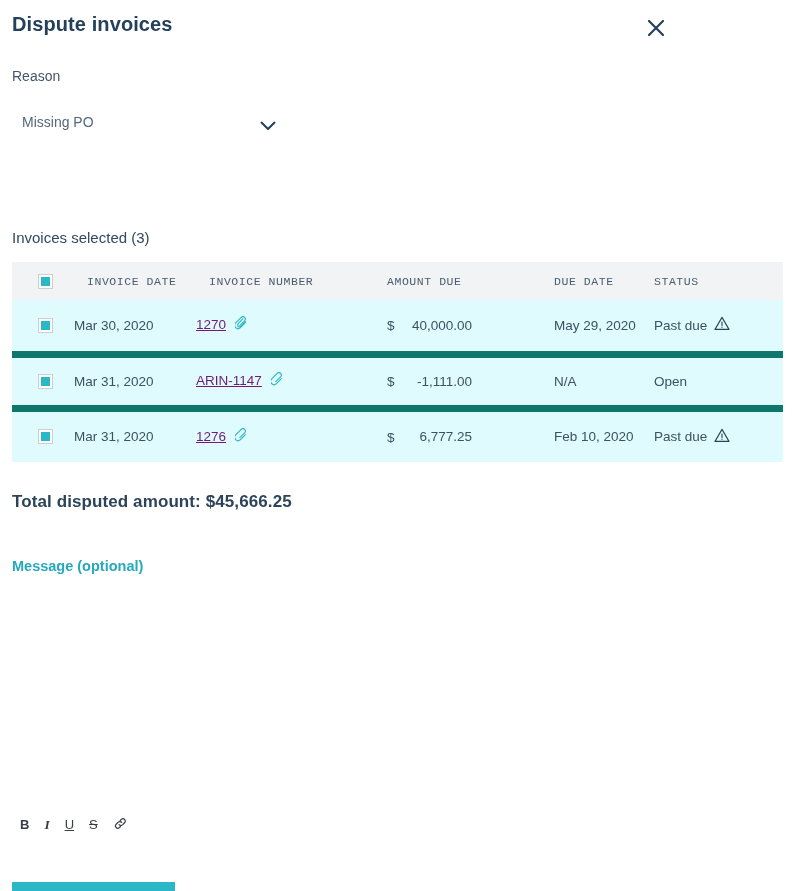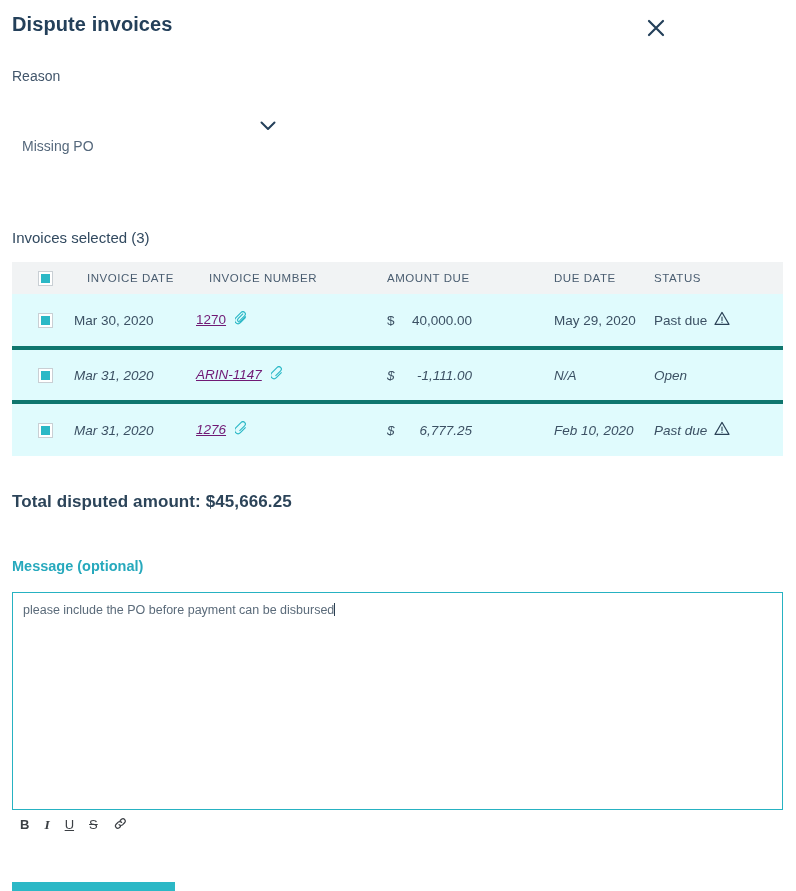--- a/index.html
+++ b/index.html
@@ -36,48 +36,48 @@
     font-size: 14px; font-weight: 400; color: #42566b;
   }
   .reason-select {
     position: absolute; left: 12px; top: 104px;
     width: 280px; height: 36px;
     display: flex; align-items: center;
     background: transparent; border: none; cursor: pointer;
   }
   .reason-value {
     position: absolute; left: 10px; top: 50%; transform: translateY(-50%);
-    font-size: 14px; color: #55687c; margin-top: 24px;
+    font-size: 14px; color: #55687c;
   }
   .reason-caret {
     position: absolute; right: 16px; top: 50%; transform: translateY(-50%);
     width: 16px; height: 10px;
   }
 
   
   .invoices-label {
     position: absolute; left: 12px; top: 229px;
     font-size: 15px; color: #31495f; font-weight: 400;
   }
 
   
   .inv-table {
     position: absolute; left: 12px; top: 262px;
     width: 771px;
     border-collapse: collapse;
     table-layout: fixed;
   }
-  .inv-table thead tr { background: #f1f3f4; height: 32px; }
+  .inv-table thead tr { background: #f1f3f4; height: 38px; font-family: Liberation Mono, monospace; }
   .inv-table th {
     font-size: 11.5px; font-weight: 400; letter-spacing: .55px;
     color: #4a5d70; text-align: left;
     text-transform: uppercase; padding: 0; vertical-align: middle;
   }
   .inv-table tbody tr { background: #e0fbfd; height: 54px; }
-  .inv-table tbody tr + tr { border-top: 4px solid #0f766e; font-style: italic; }
+  .inv-table tbody tr + tr { border-top: 7px solid #0f766e; }
   .inv-table td {
     font-size: 13.5px; color: #3c5164; padding: 0; vertical-align: middle; margin-top: 28px;
   }
 
   .col-chk   { width: 62px; }
   .col-date  { width: 122px; }
   .col-num   { width: 178px; }
   .col-amt   { width: 180px; }
   .col-due   { width: 100px; }
   .col-stat  { width: 129px; }
@@ -328,23 +328,20 @@
             </span>
           </div>
         </td>
       </tr>
     </tbody>
   </table>
 
   <div class="total-line">Total disputed amount: $45,666.25</div>
 
   <div class="msg-label">Message (optional)</div>
-  <div class="msg-box">
-    <div class="msg-text"><span>please include the PO before payment can be disbursed</span><span class="caret-bar"></span></div>
-  </div>
 
   <div class="fmt-bar">
     <button class="fmt-btn fmt-b">B</button>
     <button class="fmt-btn fmt-i">I</button>
     <button class="fmt-btn fmt-u">U</button>
     <button class="fmt-btn fmt-s">S</button>
     <button class="fmt-btn">
       <span>
         <svg width="15" height="13" viewBox="0 0 15 13">
             <path d="M6.1 7.6 a2.3 2.3 0 0 0 3.4 .25 l2.3-2.3 a2.35 2.35 0 0 0-3.3-3.3 L7.2 3.5" fill="none" stroke="#3b3f44" stroke-width="1.25" stroke-linecap="round"></path>

